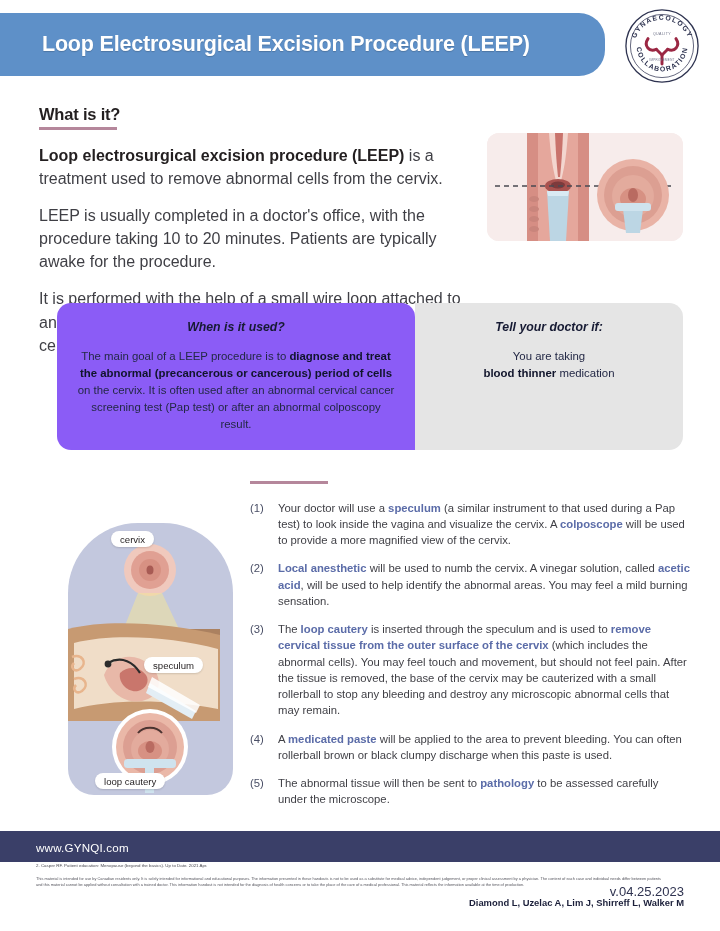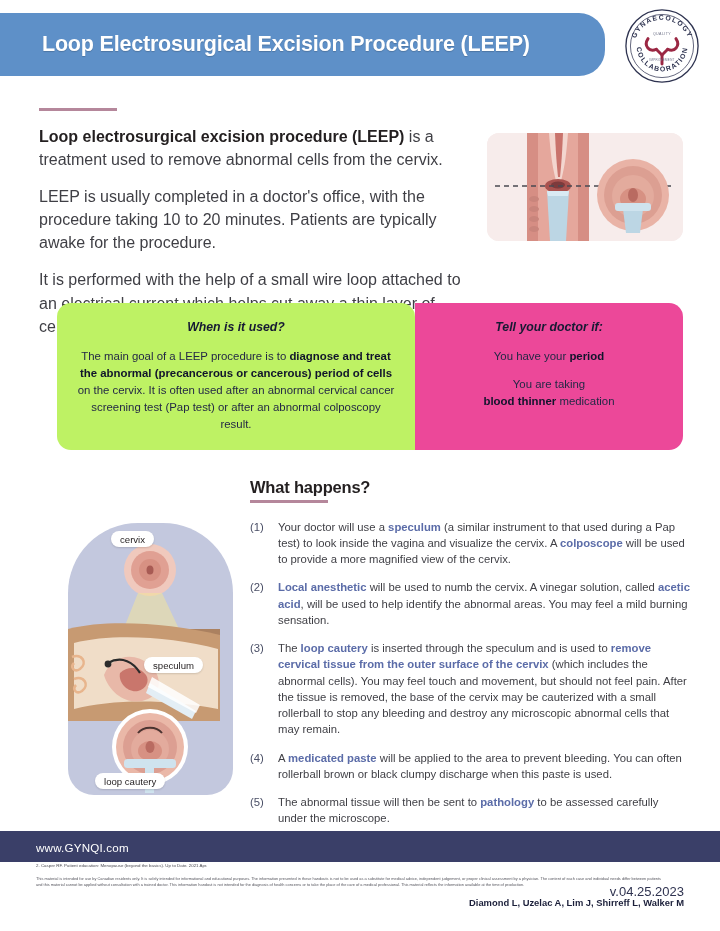--- a/index.html
+++ b/index.html
@@ -64,26 +64,26 @@
     position: absolute; top: 0; height: 147px;
     background: #97a5cf;
     color: #1d2240;
     text-align: center;
     padding: 17px 18px 10px 18px;
   }
   .panel-left {
     left: 0; width: 358px;
     border-top-left-radius: 14px; border-bottom-left-radius: 14px;
     border-top-right-radius: 14px;
-    background: #bef264;
+    background: #8b5cf6;
   }
   .panel-right {
     left: 358px; width: 268px;
     border-top-right-radius: 14px; border-bottom-right-radius: 14px;
-    background: #ec4899;
+    background: #e5e5e5;
   }
   .panel-title {
     font-size: 12.3px; font-weight: bold; font-style: italic;
     margin-bottom: 14px; color:#161a33;
   }
   .panel-text { font-size: 11.4px; line-height: 1.5; color: #232845; }
   .panel-text b { color:#10142b; }
   .panel-line { font-size: 11.4px; line-height: 1.5; color:#232845; margin-top: 11px; }
   .panel-line b { color:#10142b; }
 
@@ -169,20 +169,21 @@
         <path d="M 33,41 C 27,50 35,58 43,54"></path>
         <path d="M 67,41 C 73,50 65,58 57,54"></path>
         <path d="M 43,54 L 50,61 L 57,54"></path>
         <path d="M 50,61 L 50,72"></path>
       </g>
       <text x="50" y="68" font-size="3.6" font-family="Liberation Sans, sans-serif" fill="#6b6f86" text-anchor="middle" letter-spacing="0.4">IMPROVEMENT</text>
     </svg>
   </div>
 
   <div class="whatisit">
+    <div class="h2">What is it?</div>
     <div class="h2-rule"></div>
 
     <div class="body-p">
       <b>Loop electrosurgical excision procedure (LEEP)</b><span> is a treatment used to remove abnormal cells from the cervix.</span>
     </div>
     <div class="body-p">LEEP is usually completed in a doctor's office, with the procedure taking 10 to 20 minutes. Patients are typically awake for the procedure.</div>
     <div class="body-p">It is performed with the help of a small wire loop attached to an electrical current which helps cut away a thin layer of cells from the cervix.</div>
   </div>
 
   <div class="illus-top">
@@ -223,31 +224,27 @@
     <div class="panel panel-left">
       <div class="panel-title">When is it used?</div>
       <div class="panel-text">
         <span>The main goal of a LEEP procedure is to </span><b>diagnose and treat the abnormal (precancerous or cancerous) period of cells</b><span> on the cervix. It is often used after an abnormal cervical cancer screening test (Pap test) or after an abnormal colposcopy result.</span>
       </div>
     </div>
 
     <div class="panel panel-right">
       <div class="panel-title">Tell your doctor if:</div>
       <div class="panel-line">
-        <span>You have your </span><b>period</b>
-      </div>
-      <div class="panel-line">
         <span>You are taking</span><br>
         <b>blood thinner</b><span> medication</span>
       </div>
     </div>
   </div>
 
   <div class="whathappens">
-    <div class="h2">What happens?</div>
     <div class="h2-rule"></div>
     <div class="steps" id="steps-container">
         <div class="step">
           <div class="step-num">(1)</div>
           <div class="step-txt"><span>Your doctor will use a </span><span class="hl">speculum</span><span> (a similar instrument to that used during a Pap test) to look inside the vagina and visualize the cervix. A </span><span class="hl">colposcope</span><span> will be used to provide a more magnified view of the cervix.</span></div>
         </div>
         <div class="step">
           <div class="step-num">(2)</div>
           <div class="step-txt"><span class="hl">Local anesthetic</span><span> will be used to numb the cervix. A vinegar solution, called </span><span class="hl">acetic acid</span><span>, will be used to help identify the abnormal areas. You may feel a mild burning sensation.</span></div>
         </div>

